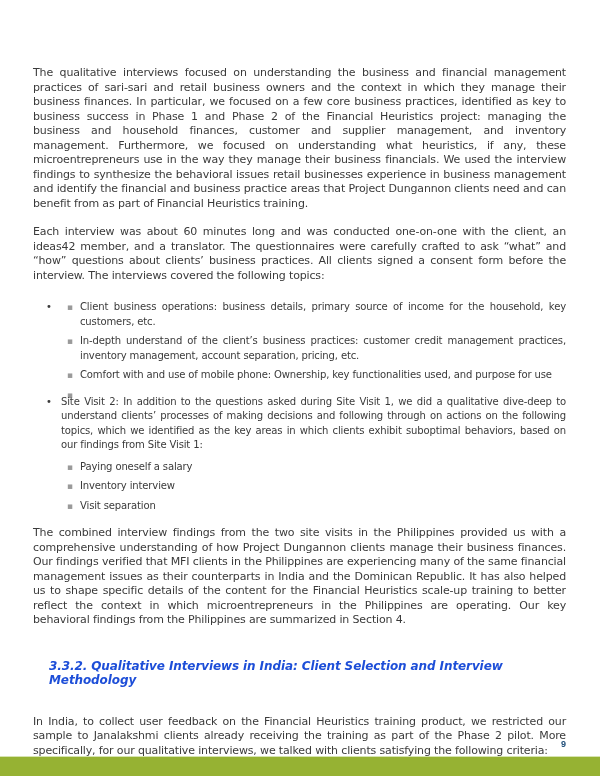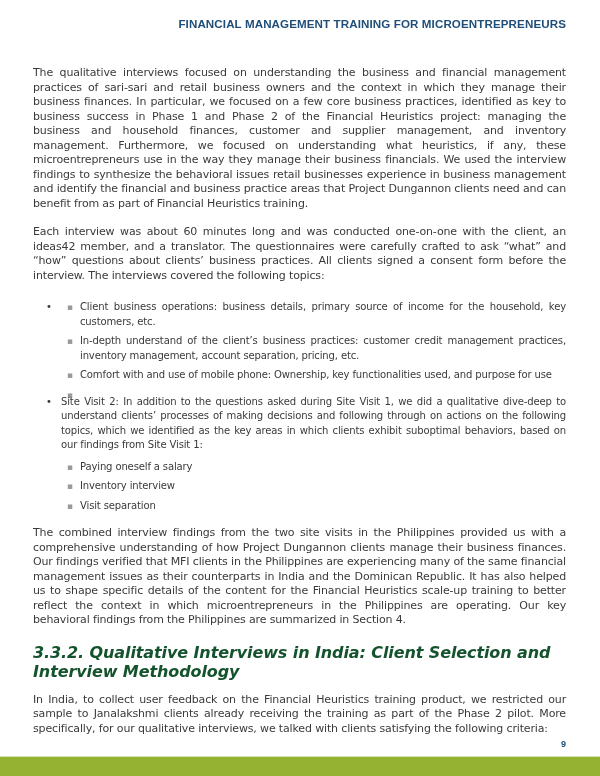--- a/index.html
+++ b/index.html
@@ -41,43 +41,42 @@
     ul.l2 { list-style: none; margin: 0; padding: 0; }
     ul.l2 > li {
       position: relative; padding-left: 19px;
       font-size: 10.05px; line-height: 14.5px; text-align: justify; letter-spacing: -0.15px;
       margin-top: 5px;
     }
     ul.l2 > li > .b2 {
       position: absolute; left: 6px; top: 0; color: #9a9a9a; font-size: 9px;
     }
     .h3 {
-      margin: 0;
-      font-size: 16px;
+      margin: 16px;
+      font-size: 12px;
       font-style: italic;
-      color: #14532d;
+      color: #1d4ed8;
       letter-spacing: -0.1px;
     }
     .page-num {
       position: absolute; left: 561px; top: 739px;
       font-family: "Liberation Sans", sans-serif;
       font-size: 9px; font-weight: bold; color: #1f4e79;
     }
     .footer-line {
       position: absolute; left: 0; top: 756px; width: 600px; height: 1px; background: #d7e4b0;
     }
     .footer-bar {
       position: absolute; left: 0; top: 757px; width: 600px; height: 19px; background: #96b233;
     }
   </style>
 </head>
 <body>
 
 <div class="header">
-  <div>FINANCIAL MANAGEMENT TRAINING FOR MICROENTREPRENEURS</div>
 </div>
 
 <div class="content">
   <p class="body">The qualitative interviews focused on understanding the business and financial management practices of sari-sari and retail business owners and the context in which they manage their business finances. In particular, we focused on a few core business practices, identified as key to business success in Phase 1 and Phase 2 of the Financial Heuristics project: managing the business and household finances, customer and supplier management, and inventory management. Furthermore, we focused on understanding what heuristics, if any, these microentrepreneurs use in the way they manage their business financials. We used the interview findings to synthesize the behavioral issues retail businesses experience in business management and identify the financial and business practice areas that Project Dungannon clients need and can benefit from as part of Financial Heuristics training.</p>
   <div class="gap1"></div>
   <p class="body">Each interview was about 60 minutes long and was conducted one-on-one with the client, an ideas42 member, and a translator. The questionnaires were carefully crafted to ask “what” and “how” questions about clients’ business practices. All clients signed a consent form before the interview. The interviews covered the following topics:</p>
   <div style="height:12px"></div>
 
   <ul class="l1">
     <li>

